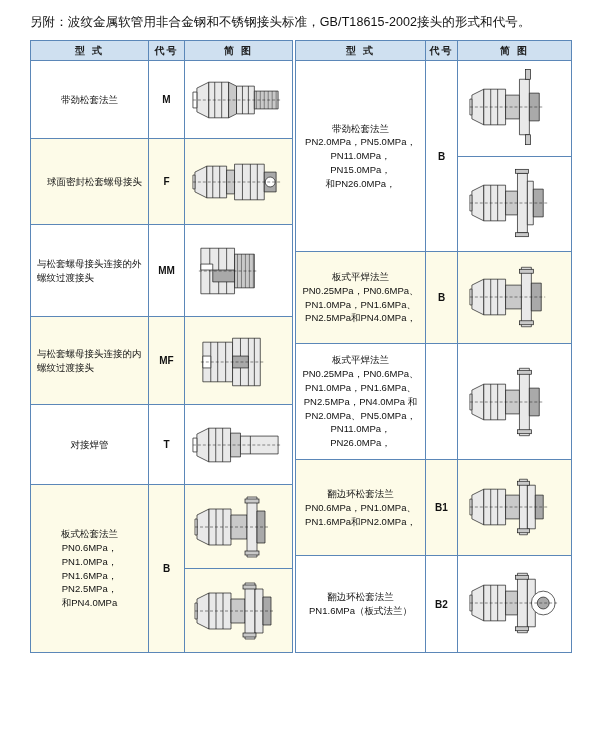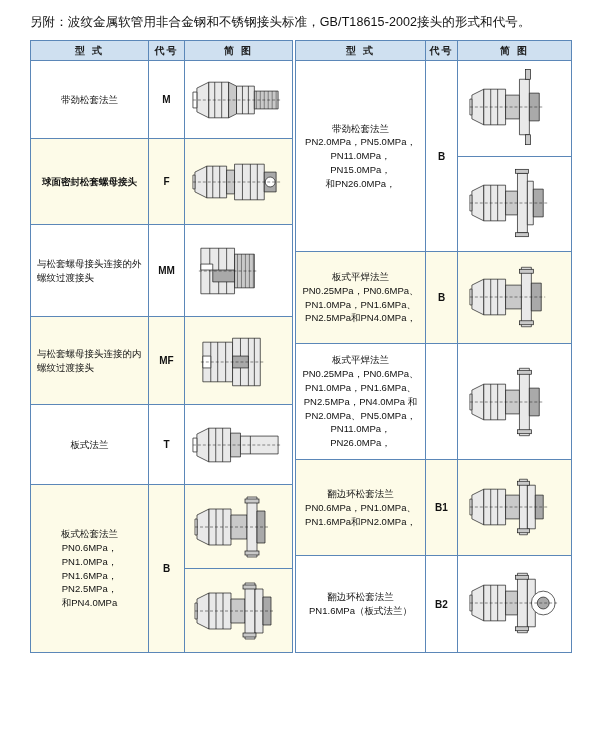--- a/index.html
+++ b/index.html
@@ -137,21 +137,21 @@
 
                   <path class="lnw" d="M0 18 L4 18 L4 34 L0 34 Z"></path>
                   <line class="dash" x1="0" y1="26" x2="88" y2="26"></line>
                 </g>
               </svg>
             </div>
           </td>
         </tr>
 
         <tr class="shade" style="height:86px">
-          <td class="label" style="text-align:center;font-weight:bold">球面密封松套螺母接头</td>
+          <td class="label" style="text-align:right;font-weight:normal">球面密封松套螺母接头</td>
           <td class="code">F</td>
           <td class="fig">
             <div class="figwrap">
               <svg width="104" height="68" viewBox="0 0 104 68">
                 <g transform="translate(6,8)">
                   <path class="fl" d="M2 16 L14 10 L14 42 L2 36 Z"></path>
                   <path class="fl" d="M14 10 L34 10 L34 42 L14 42 Z"></path>
                   <line class="ln" x1="20" y1="10" x2="20" y2="42"></line>
                   <line class="ln" x1="27" y1="10" x2="27" y2="42"></line>
                   <path class="fd" d="M34 14 L42 14 L42 38 L34 38 Z"></path>
@@ -216,21 +216,21 @@
                   <path class="fdd" d="M30 24 L46 24 L46 36 L30 36 Z"></path>
                   <path class="lnw" d="M0 24 L8 24 L8 36 L0 36 Z"></path>
                   <line class="dash" x1="-2" y1="30" x2="62" y2="30"></line>
                 </g>
               </svg>
             </div>
           </td>
         </tr>
 
         <tr class="plain" style="height:80px">
-          <td class="label" style="text-align:center">板式法兰</td>
+          <td class="label" style="text-align:center">对接焊管</td>
           <td class="code">T</td>
           <td class="fig">
             <div class="figwrap">
               <svg width="104" height="66" viewBox="0 0 104 66">
                 <g transform="translate(6,8)">
                   <path class="fl" d="M4 14 L16 8 L16 42 L4 36 Z"></path>
                   <path class="fl" d="M16 8 L38 8 L38 42 L16 42 Z"></path>
                   <line class="ln" x1="23" y1="8" x2="23" y2="42"></line>
                   <line class="ln" x1="30" y1="8" x2="30" y2="42"></line>
                   <path class="fd" d="M38 13 L48 13 L48 37 L38 37 Z"></path>

